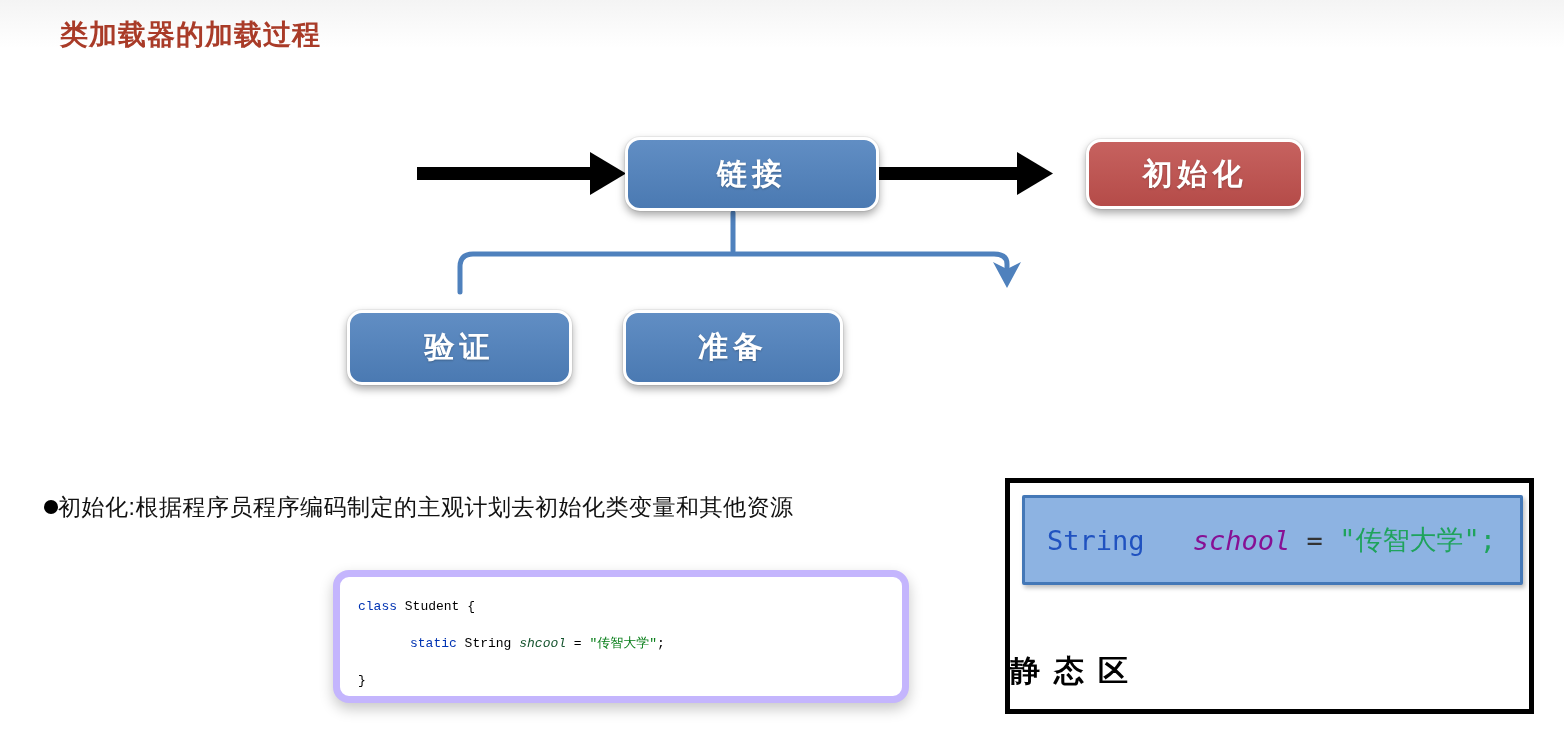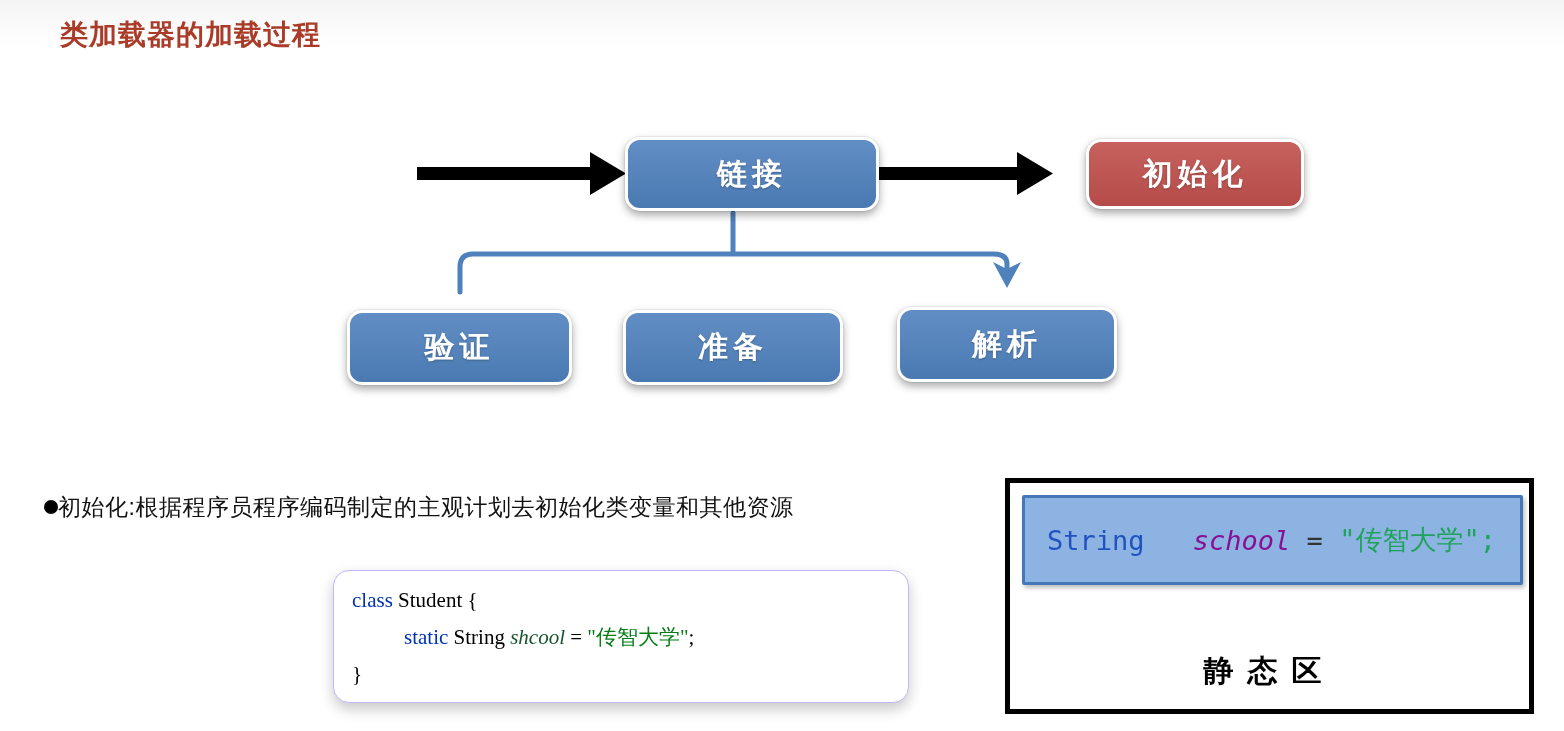--- a/index.html
+++ b/index.html
@@ -34,43 +34,43 @@
   .node-verify {left:347px;top:310px;width:225px;height:75px;}
   .node-prepare{left:623px;top:310px;width:220px;height:75px;}
   .node-resolve{left:897px;top:307px;width:220px;height:75px;}
 
   .bullet-row{position:absolute;left:44px;top:492px;display:flex;align-items:flex-start;}
   .bullet-dot{width:14px;height:14px;border-radius:50%;background:#000;margin-top:8px;}
   .bullet-text{font-size:23px;color:#111;letter-spacing:0.5px;}
 
   .code-card{
     position:absolute;left:333px;top:570px;width:576px;height:133px;
-    box-sizing:border-box;background:#ffffff;border:1px solid #c4b5fd;
+    box-sizing:border-box;background:#ffffff;border:7px solid #c4b5fd;
     border-radius:16px;box-shadow:0 6px 14px rgba(0,0,0,0.22);
-    font-family:Liberation Serif, serif;font-size:21px;
+    font-family:Liberation Mono, monospace;font-size:13px;
     padding:11px 18px;
   }
   .code-line{white-space:pre;line-height:37px;color:#000;}
   .code-line.indent{padding-left:52px;}
   .tok-italic{font-style:italic;}
 
   .static-panel{
     position:absolute;left:1005px;top:478px;width:529px;height:236px;
     box-sizing:border-box;background:#ffffff;border:5px solid #000000;
   }
   .static-code-box{
     position:absolute;left:12px;top:12px;width:501px;height:90px;
     box-sizing:border-box;border:3px solid #4478B7;border-radius:2px;
     display:flex;align-items:center;padding-left:22px;
     font-family:"DejaVu Sans Mono",monospace;font-size:27px;
     box-shadow:2px 3px 4px rgba(0,0,0,0.25);
     white-space:pre;
   }
   .static-label{
-    position:absolute;left:0;right:0;top:168px;text-align:center;
+    position:absolute;left:0;right:0;top:168px;
     font-size:30px;font-weight:700;color:#000;letter-spacing:14px;
     font-family:"Liberation Serif",serif;
   }
 </style>
 </head>
 <body>
 
 <div class="page">
 
   <h1 class="title" style="color: rgb(169, 59, 40);">类加载器的加载过程</h1>
@@ -97,23 +97,20 @@
   <div class="node node-init" style="background-color: rgb(192, 80, 77); margin-left: 34px;">
     <span>初始化</span>
   </div>
 
   <div class="node node-verify" style="background-color: rgb(79, 129, 189);">
     <span>验证</span>
   </div>
   <div class="node node-prepare" style="background-color: rgb(79, 129, 189);">
     <span>准备</span>
   </div>
-  <div class="node node-resolve" style="background-color: rgb(79, 129, 189);">
-    <span>解析</span>
-  </div>
 
   <div class="bullet-row">
     <div class="bullet-dot"></div>
     <div class="bullet-text">初始化:根据程序员程序编码制定的主观计划去初始化类变量和其他资源</div>
   </div>
 
   <div class="code-card">
     <div class="code-line"><span style="color: rgb(0, 51, 179);">class</span><span style="color: rgb(0, 0, 0);"> Student {</span></div>
     <div class="code-line indent"><span style="color: rgb(0, 51, 179);">static</span><span style="color: rgb(0, 0, 0);"> String </span><span class="tok-italic" style="color: #14532d;">shcool</span><span style="color: rgb(0, 0, 0);"> = </span><span style="color: rgb(6, 125, 23);">"传智大学"</span><span style="color: rgb(0, 0, 0);">;</span></div>
     <div class="code-line"><span style="color: rgb(0, 0, 0);">}</span></div>

